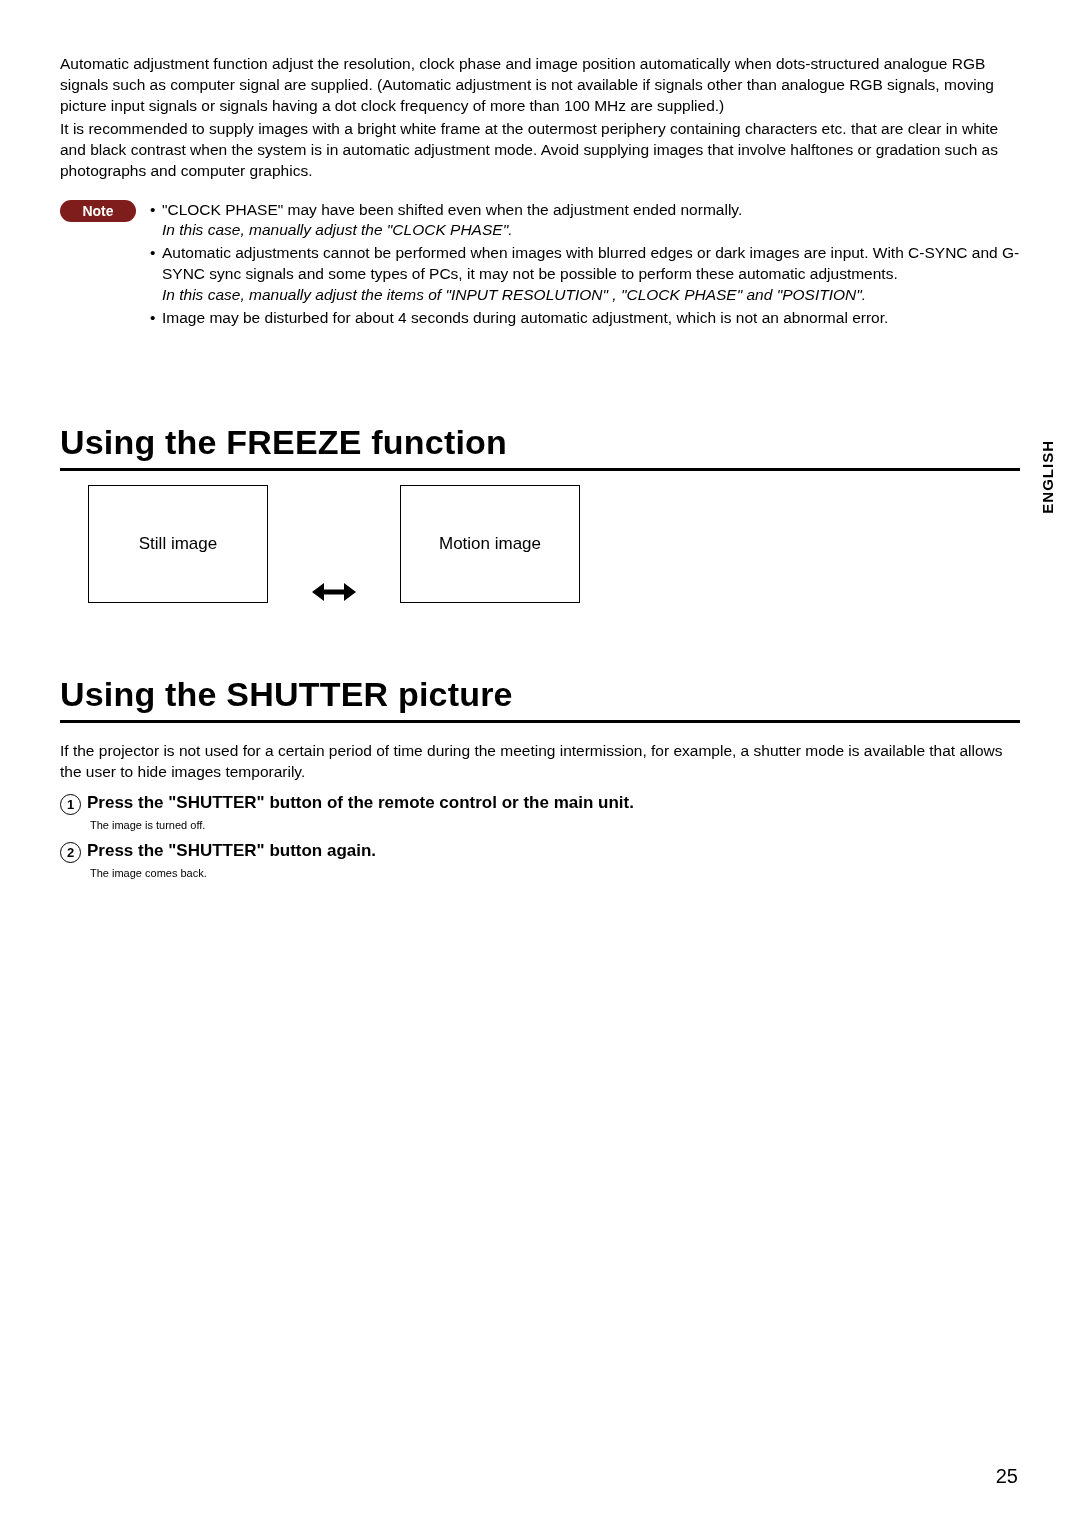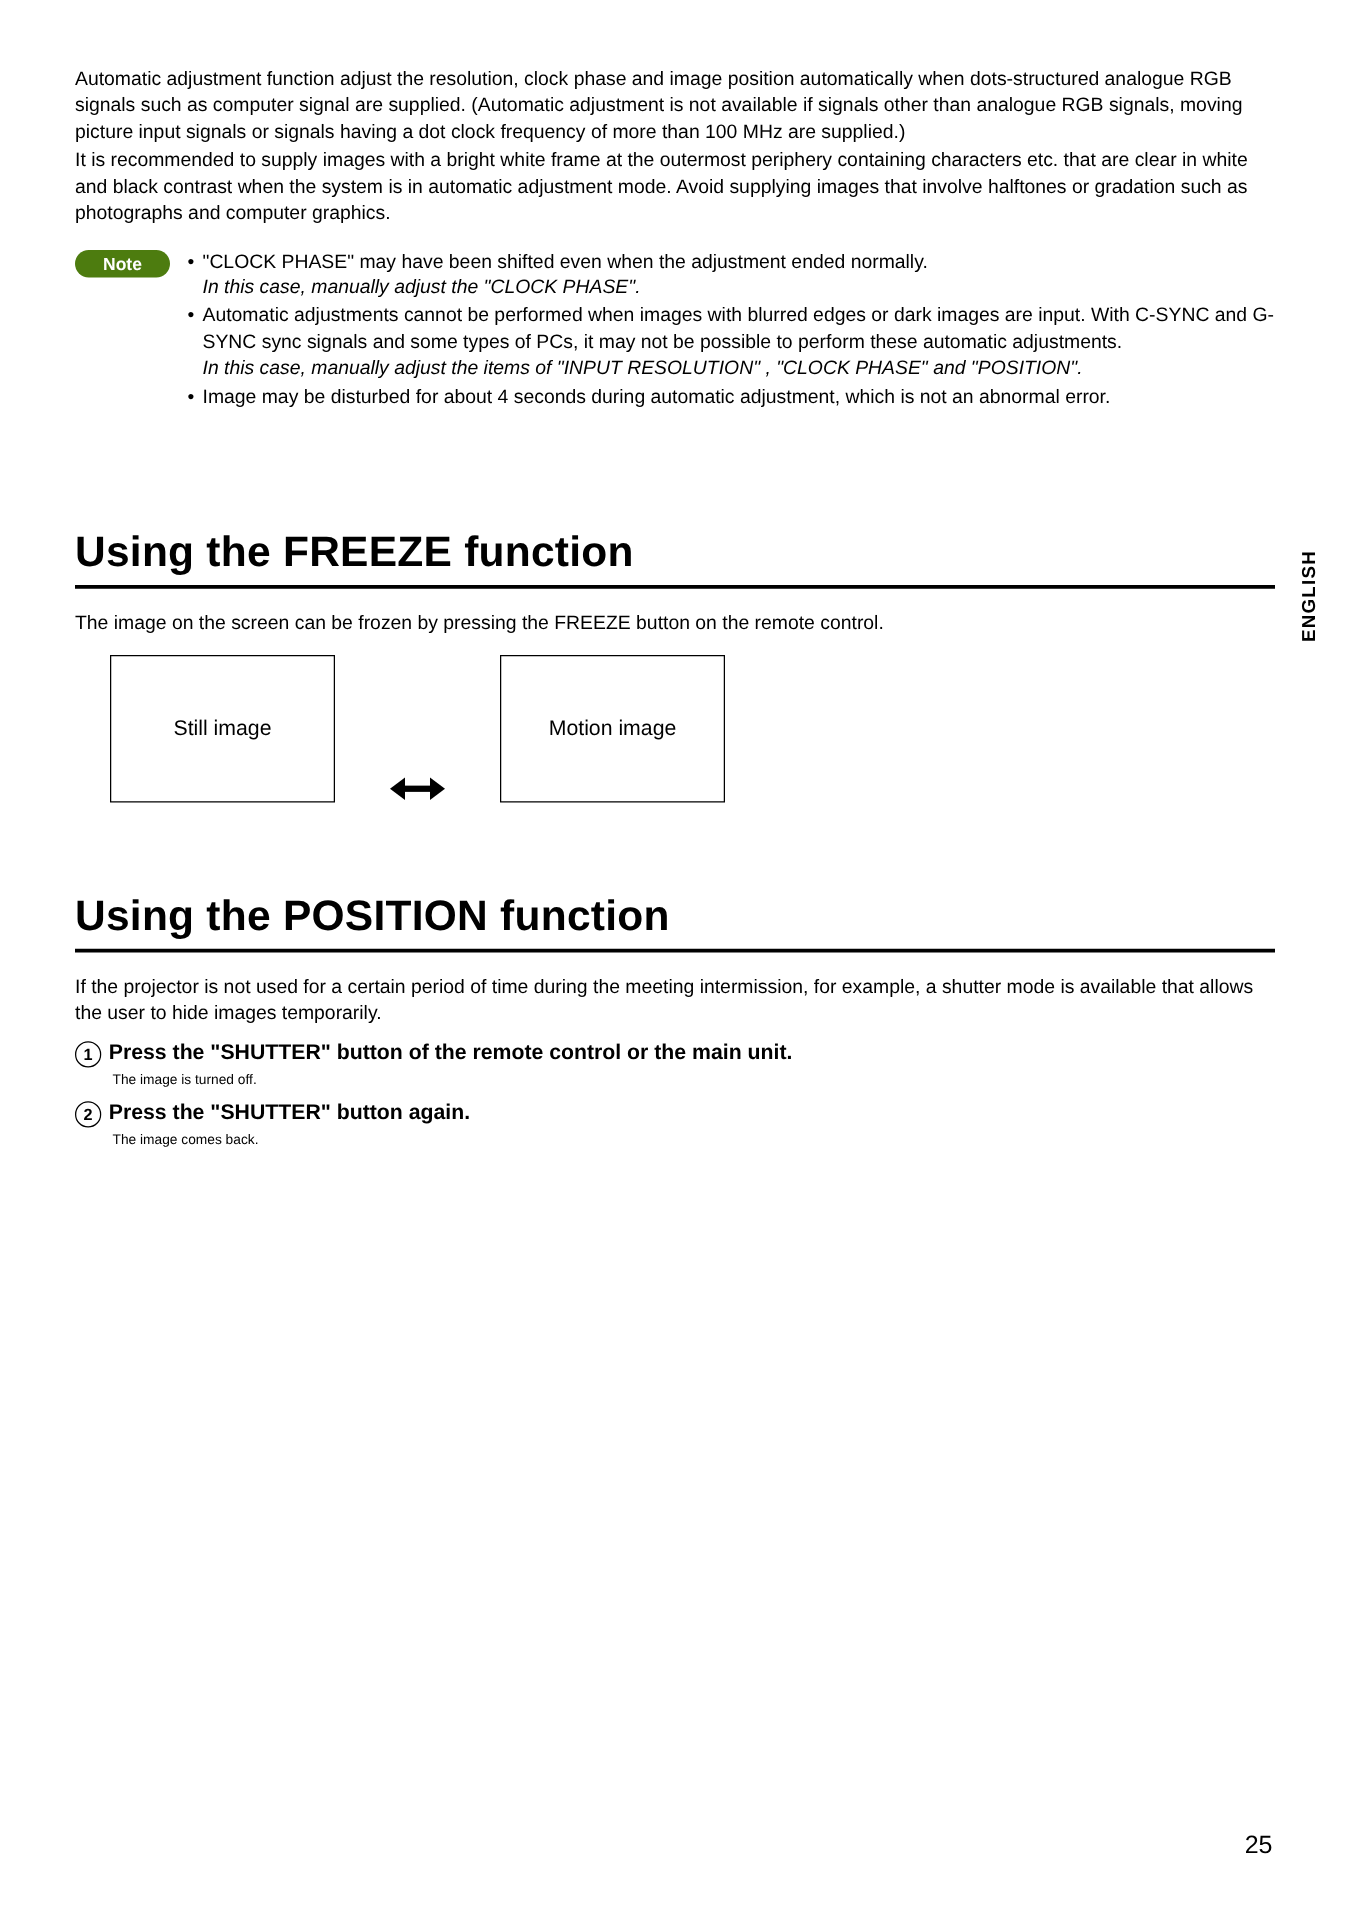--- a/index.html
+++ b/index.html
@@ -31,21 +31,21 @@
     line-height: 1.35;
     margin: 18px 0 0 0;
   }
   .note-row {
     display: flex;
     align-items: flex-start;
     margin-top: 18px;
     gap: 14px;
   }
   .note-badge {
-    background: #4d7c0f;
+    background: #7f1d1d;
     color: #fff;
     border-radius: 14px;
     font-size: 14px;
     font-weight: 700;
     padding: 3px 16px;
     min-width: 44px;
     text-align: center;
     flex: 0 0 auto;
     line-height: 1.2;
   }
@@ -168,41 +168,40 @@
       </li>
       <li>
         <span>Image may be disturbed for about 4 seconds during automatic adjustment, which is not an abnormal error.</span>
       </li>
     </ul>
   </div>
 
   <div class="spacer-lg"></div>
 
   <h1 class="section-title">Using the FREEZE function</h1>
-  <p class="body-text">The image on the screen can be frozen by pressing the FREEZE button on the remote control.</p>
 
   <div class="freeze-row">
     <div class="freeze-box">
       <span>Still image</span>
     </div>
     <div class="dbl-arrow">
       <svg viewBox="0 0 44 22">
         <polygon points="0,11 12,2 12,20" fill="#000"></polygon>
         <rect x="10" y="8.5" width="24" height="5" fill="#000"></rect>
         <polygon points="44,11 32,2 32,20" fill="#000"></polygon>
       </svg>
     </div>
     <div class="freeze-box">
       <span>Motion image</span>
     </div>
   </div>
 
   <div class="spacer-md"></div>
 
-  <h1 class="section-title">Using the POSITION function</h1>
+  <h1 class="section-title">Using the SHUTTER picture</h1>
   <p class="body-text">If the projector is not used for a certain period of time during the meeting intermission, for example, a shutter mode is available that allows the user to hide images temporarily.</p>
 
   <div class="step-line">
     <span class="circ-num">1</span>
     <span class="step-title">Press the "SHUTTER" button of the remote control or the main unit.</span>
   </div>
   <div class="step-sub">The image is turned off.</div>
 
   <div class="step-line">
     <span class="circ-num">2</span>

